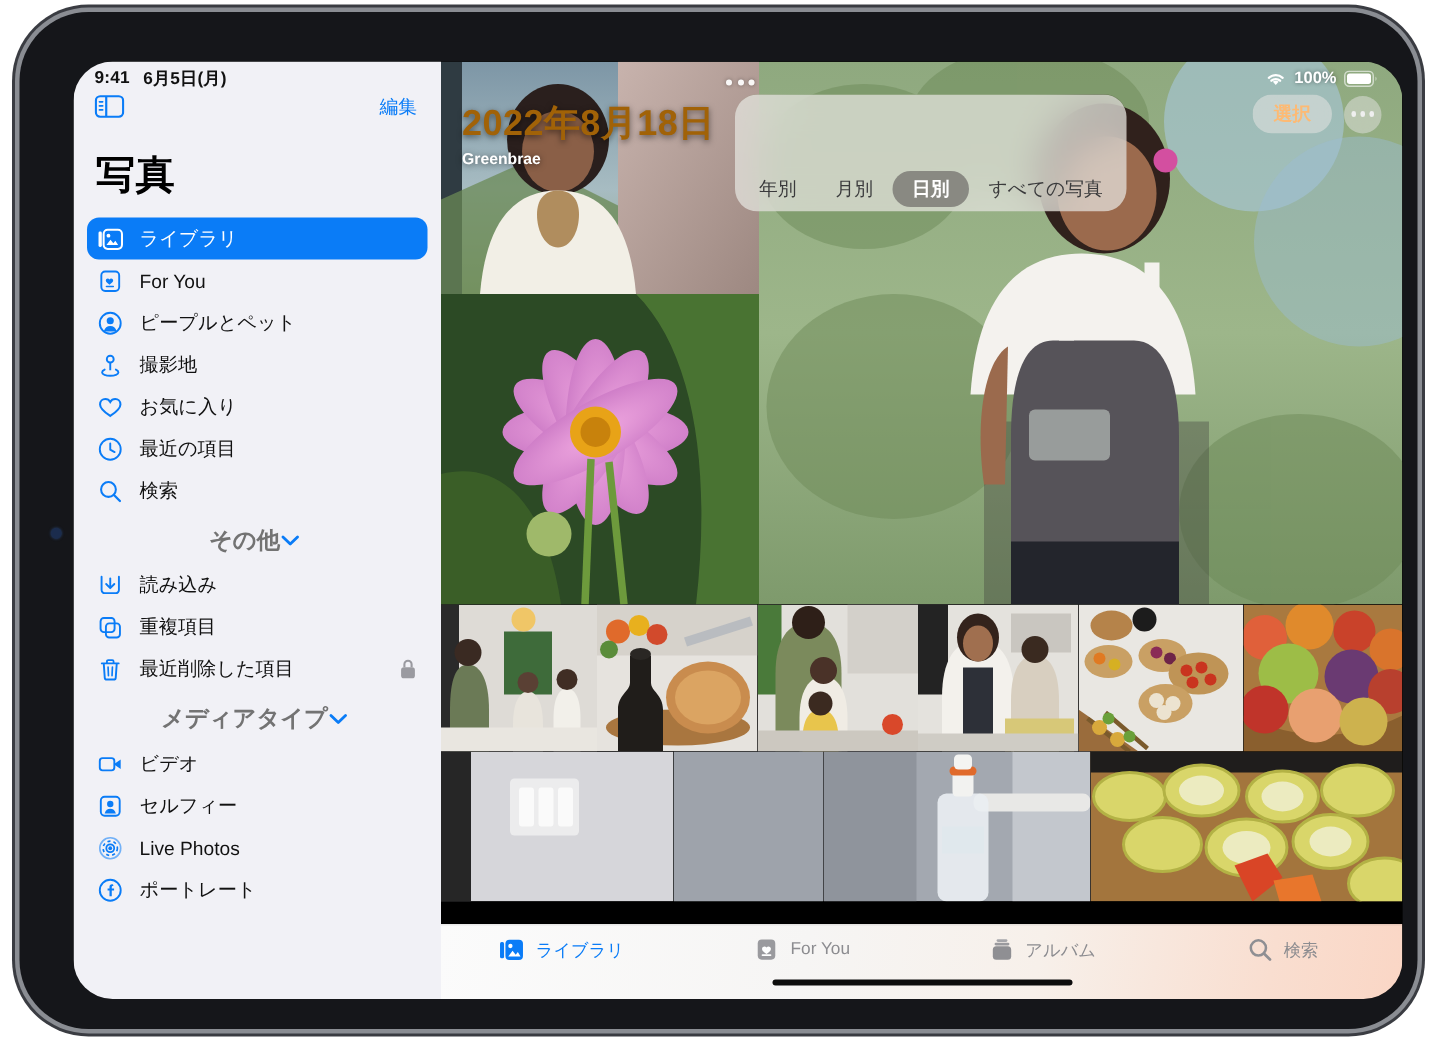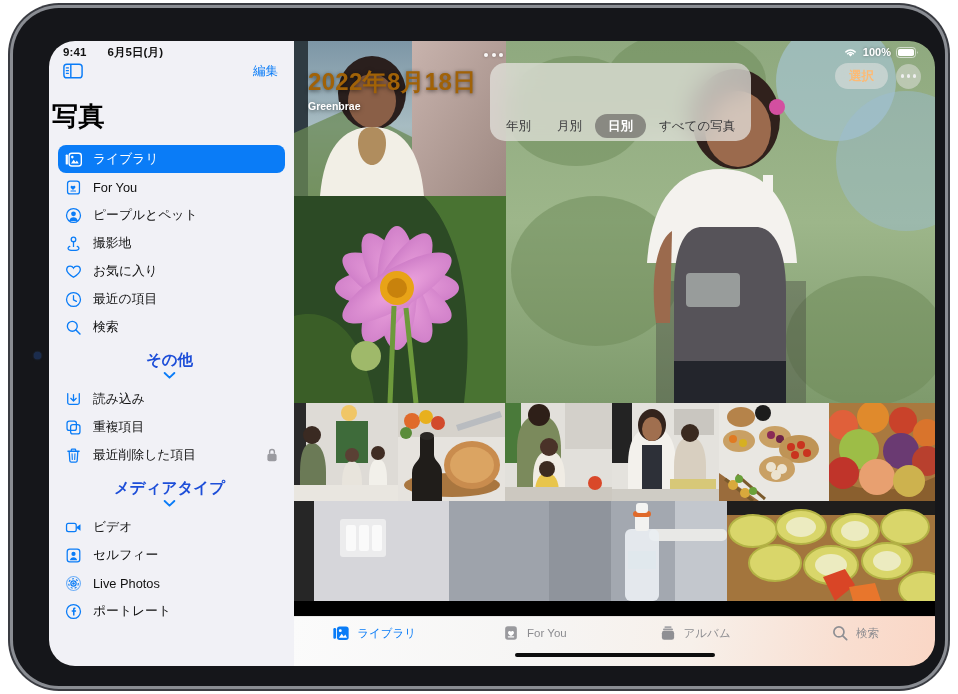--- a/index.html
+++ b/index.html
@@ -31,45 +31,45 @@
 
   
   #sidebar{
     position:absolute; left:0; top:0; width:245px; height:100%;
     background:#f1f1f6;
     overflow:hidden;
   }
   .status-bar{
     height:22px; display:flex; align-items:center; padding-left:14px;
     font-size:11.5px; font-weight:700; color:#111; letter-spacing:.1px;
-    gap:21px;
+    gap:9px;
   }
   .sb-toolbar{
     height:34px; display:flex; justify-content:space-between;
     padding:0 16px 0 14px;
   }
   #sidebar-toggle-icon{ width:20px; height:16px; display:block; }
   #edit-button{ font-size:12.5px; color:#0a7cf7; font-weight:500; }
   #sidebar-title{
-    font-size:26px; font-weight:700; color:#000; padding:2px 0 11px 3px;
+    font-size:26px; font-weight:700; color:#000; padding:2px 0 11px 15px;
     letter-spacing:.5px;
   }
   .side-item{
     display:flex; align-items:center; gap:11px;
     height:28px; margin:0 9px; padding:0 7px; border-radius:8px;
     font-size:12.8px; color:#111;
   }
   .side-item.selected{ background:#0a7cf7; color:#fff; }
   .side-item .ico{ width:17px; height:17px; flex:0 0 17px; display:block; }
   .side-item .lbl{ flex:1; white-space:nowrap; }
   .side-item .trail{ width:12px; height:14px; flex:0 0 12px; }
   .side-header{
     display:flex; align-items:center; justify-content:center;
     padding:9px 20px 5px 16px;
-    font-size:15.5px; font-weight:700; color:#1d4ed8;flex-direction:column;
+    font-size:15.5px; font-weight:700; color:#737373;
   }
   .side-header .chev{ width:13px; height:9px; }
 
   
   #main{
     position:absolute; left:245px; top:0; right:0; bottom:0;
     background:#000; overflow:hidden;
   }
   #photo-grid{ position:absolute; inset:0; }
   .cell{ position:absolute; overflow:hidden; }

